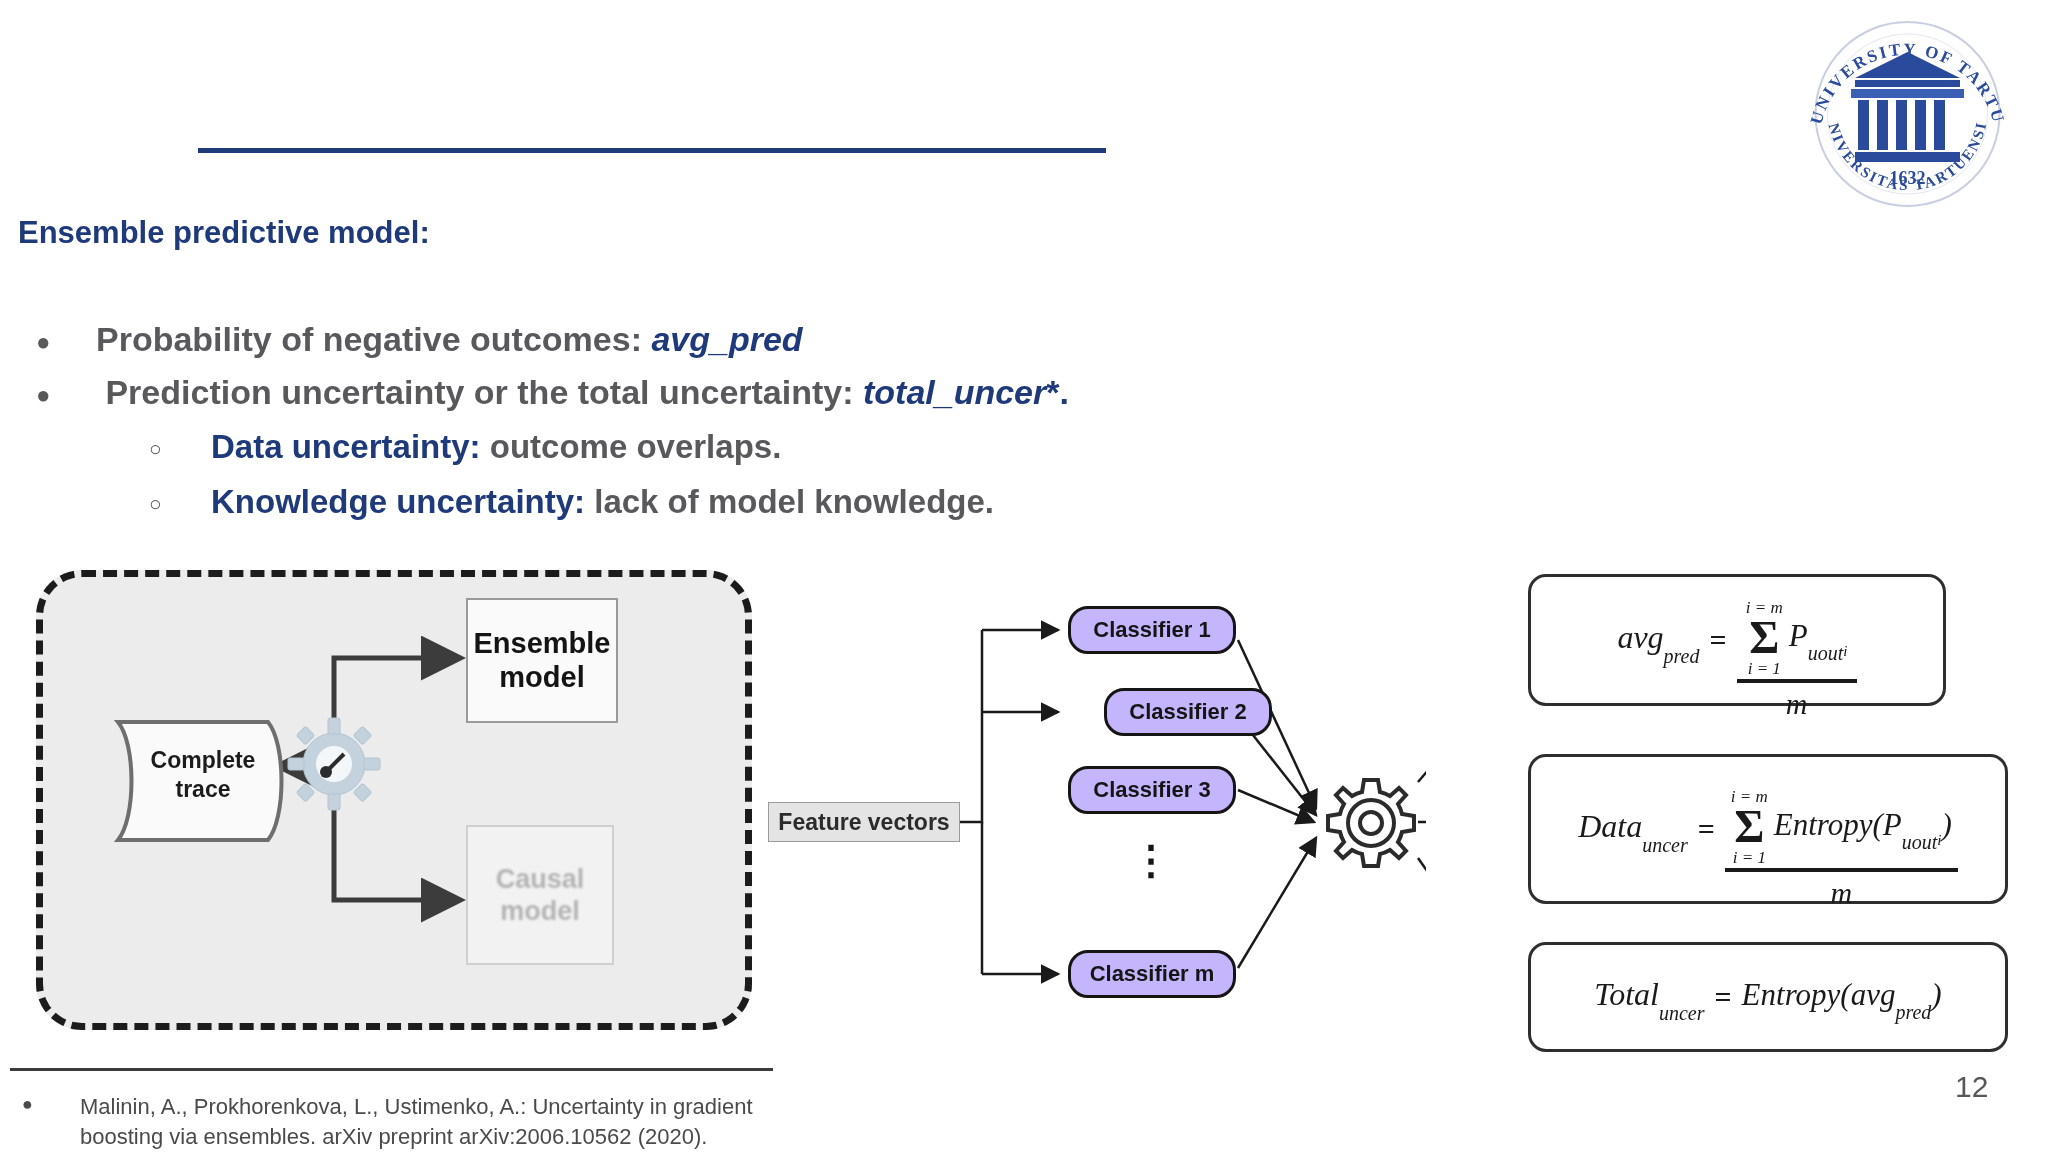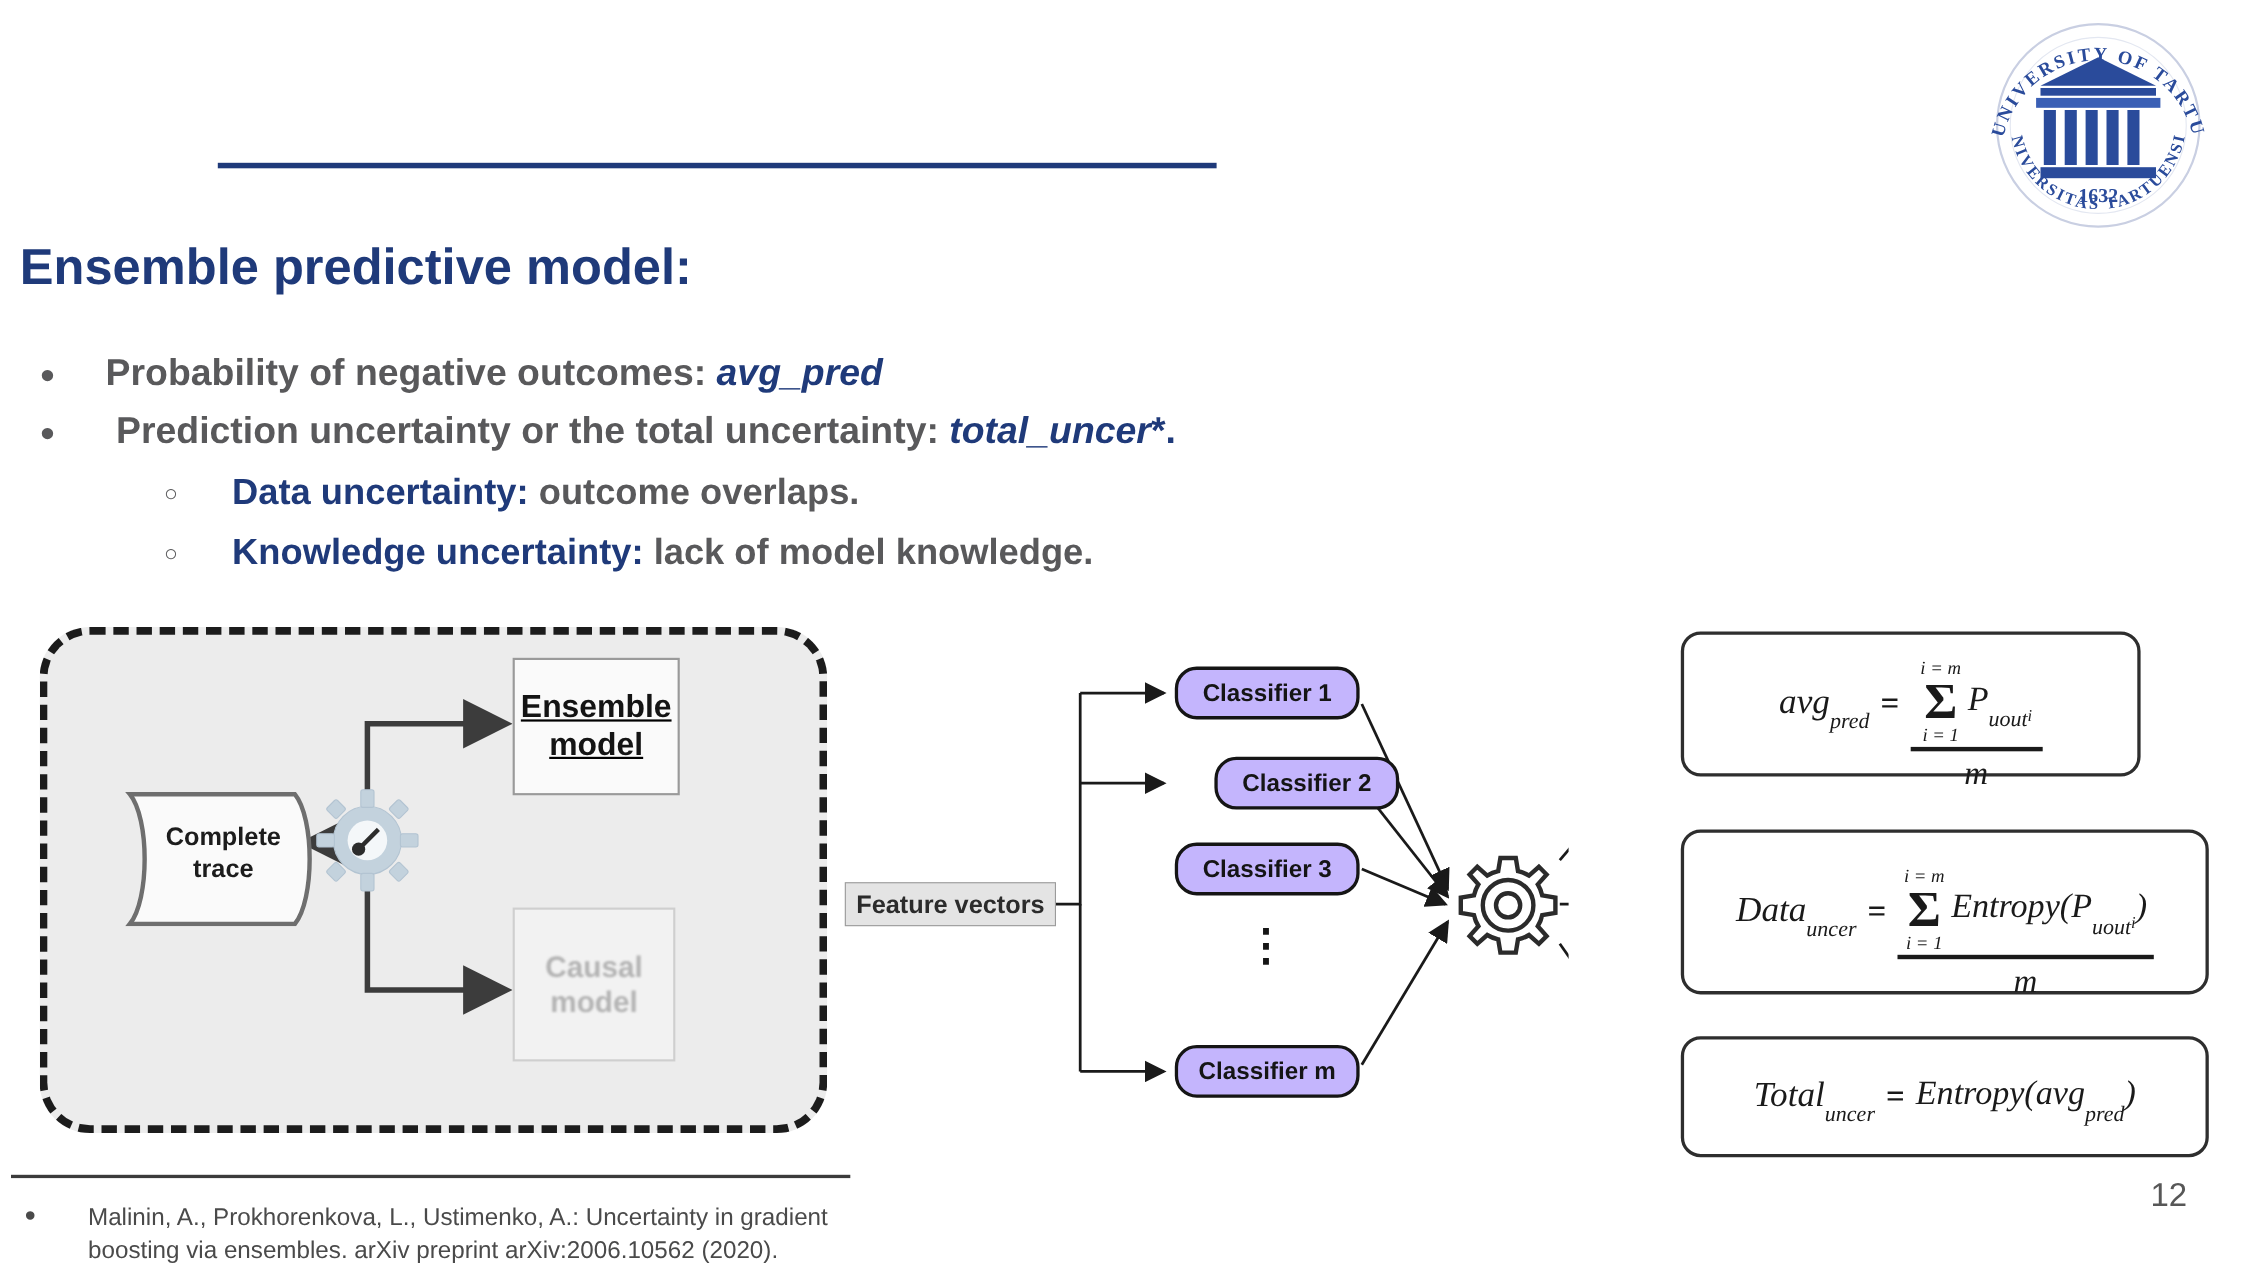--- a/index.html
+++ b/index.html
@@ -45,21 +45,21 @@
     top: 14px;
     width: 215px;
     height: 200px;
   }
 
   
   #lead-heading {
     position: absolute;
     left: 18px;
     top: 215px;
-    font-size: 46px;
+    font-size: 31px;
     font-weight: bold;
     color: #1f3a7a;
     white-space: nowrap;
   }
   .bullet-l1 {
     position: absolute;
     font-size: 34px;
     font-weight: bold;
     color: #59595b;
     white-space: nowrap;
@@ -138,21 +138,20 @@
     left: 430px;
     top: 28px;
     width: 152px;
     height: 125px;
     box-sizing: border-box;
     border: 2px solid #9a9a9a;
     background: #fafafa;
     display: flex;
     align-items: center;
     justify-content: center;
-    text-decoration: underline;
   }
   #ensemble-box .box-label {
     font-size: 29px;
     font-weight: bold;
     color: #141414;
     text-align: center;
     line-height: 1.15;
   }
   #causal-box {
     position: absolute;

